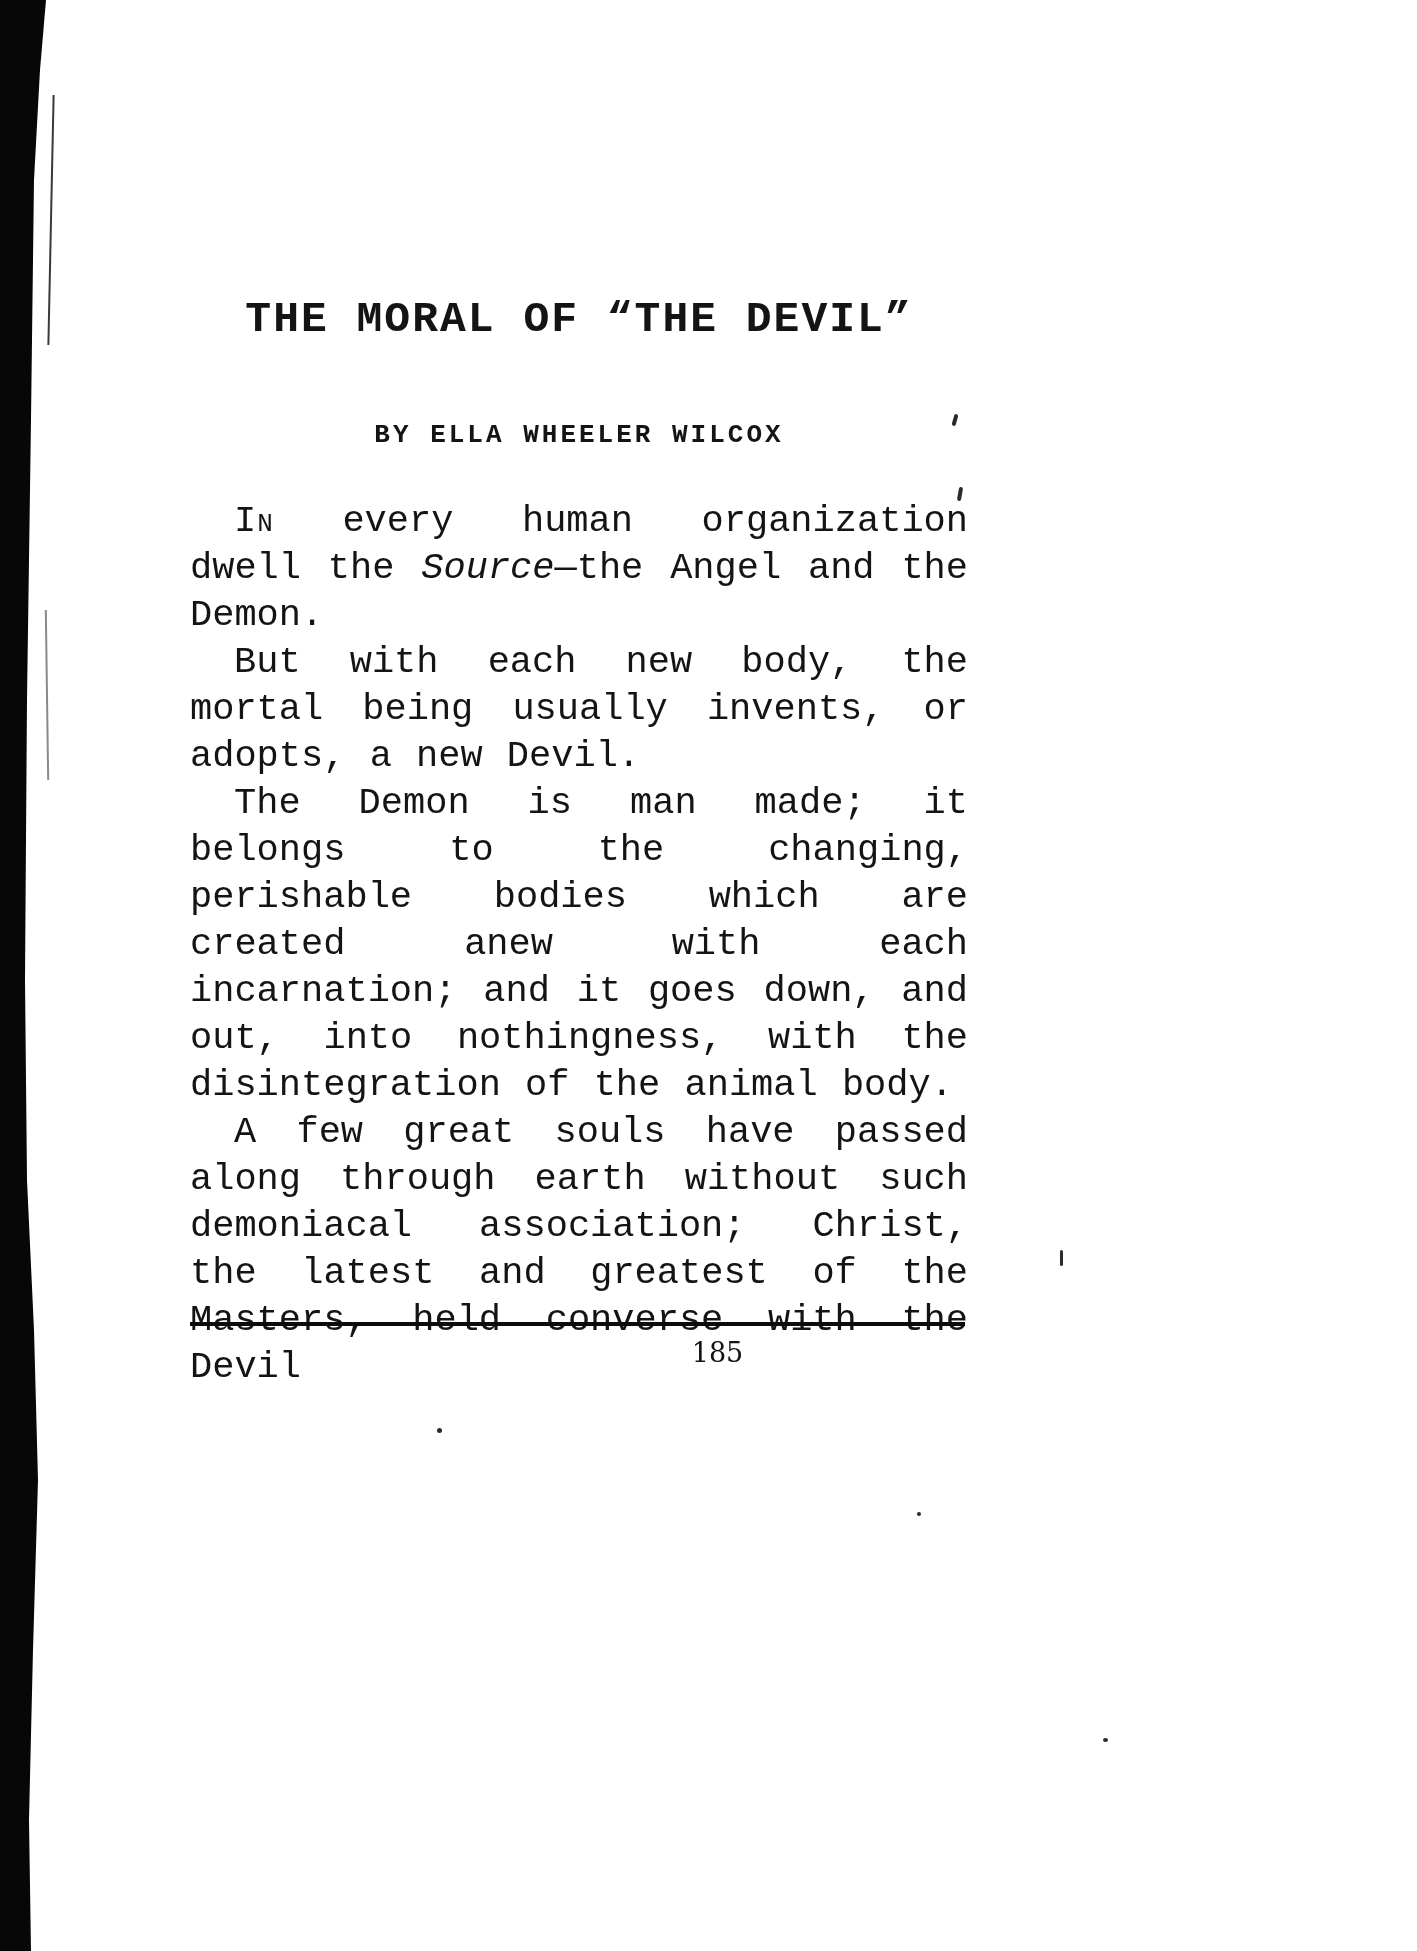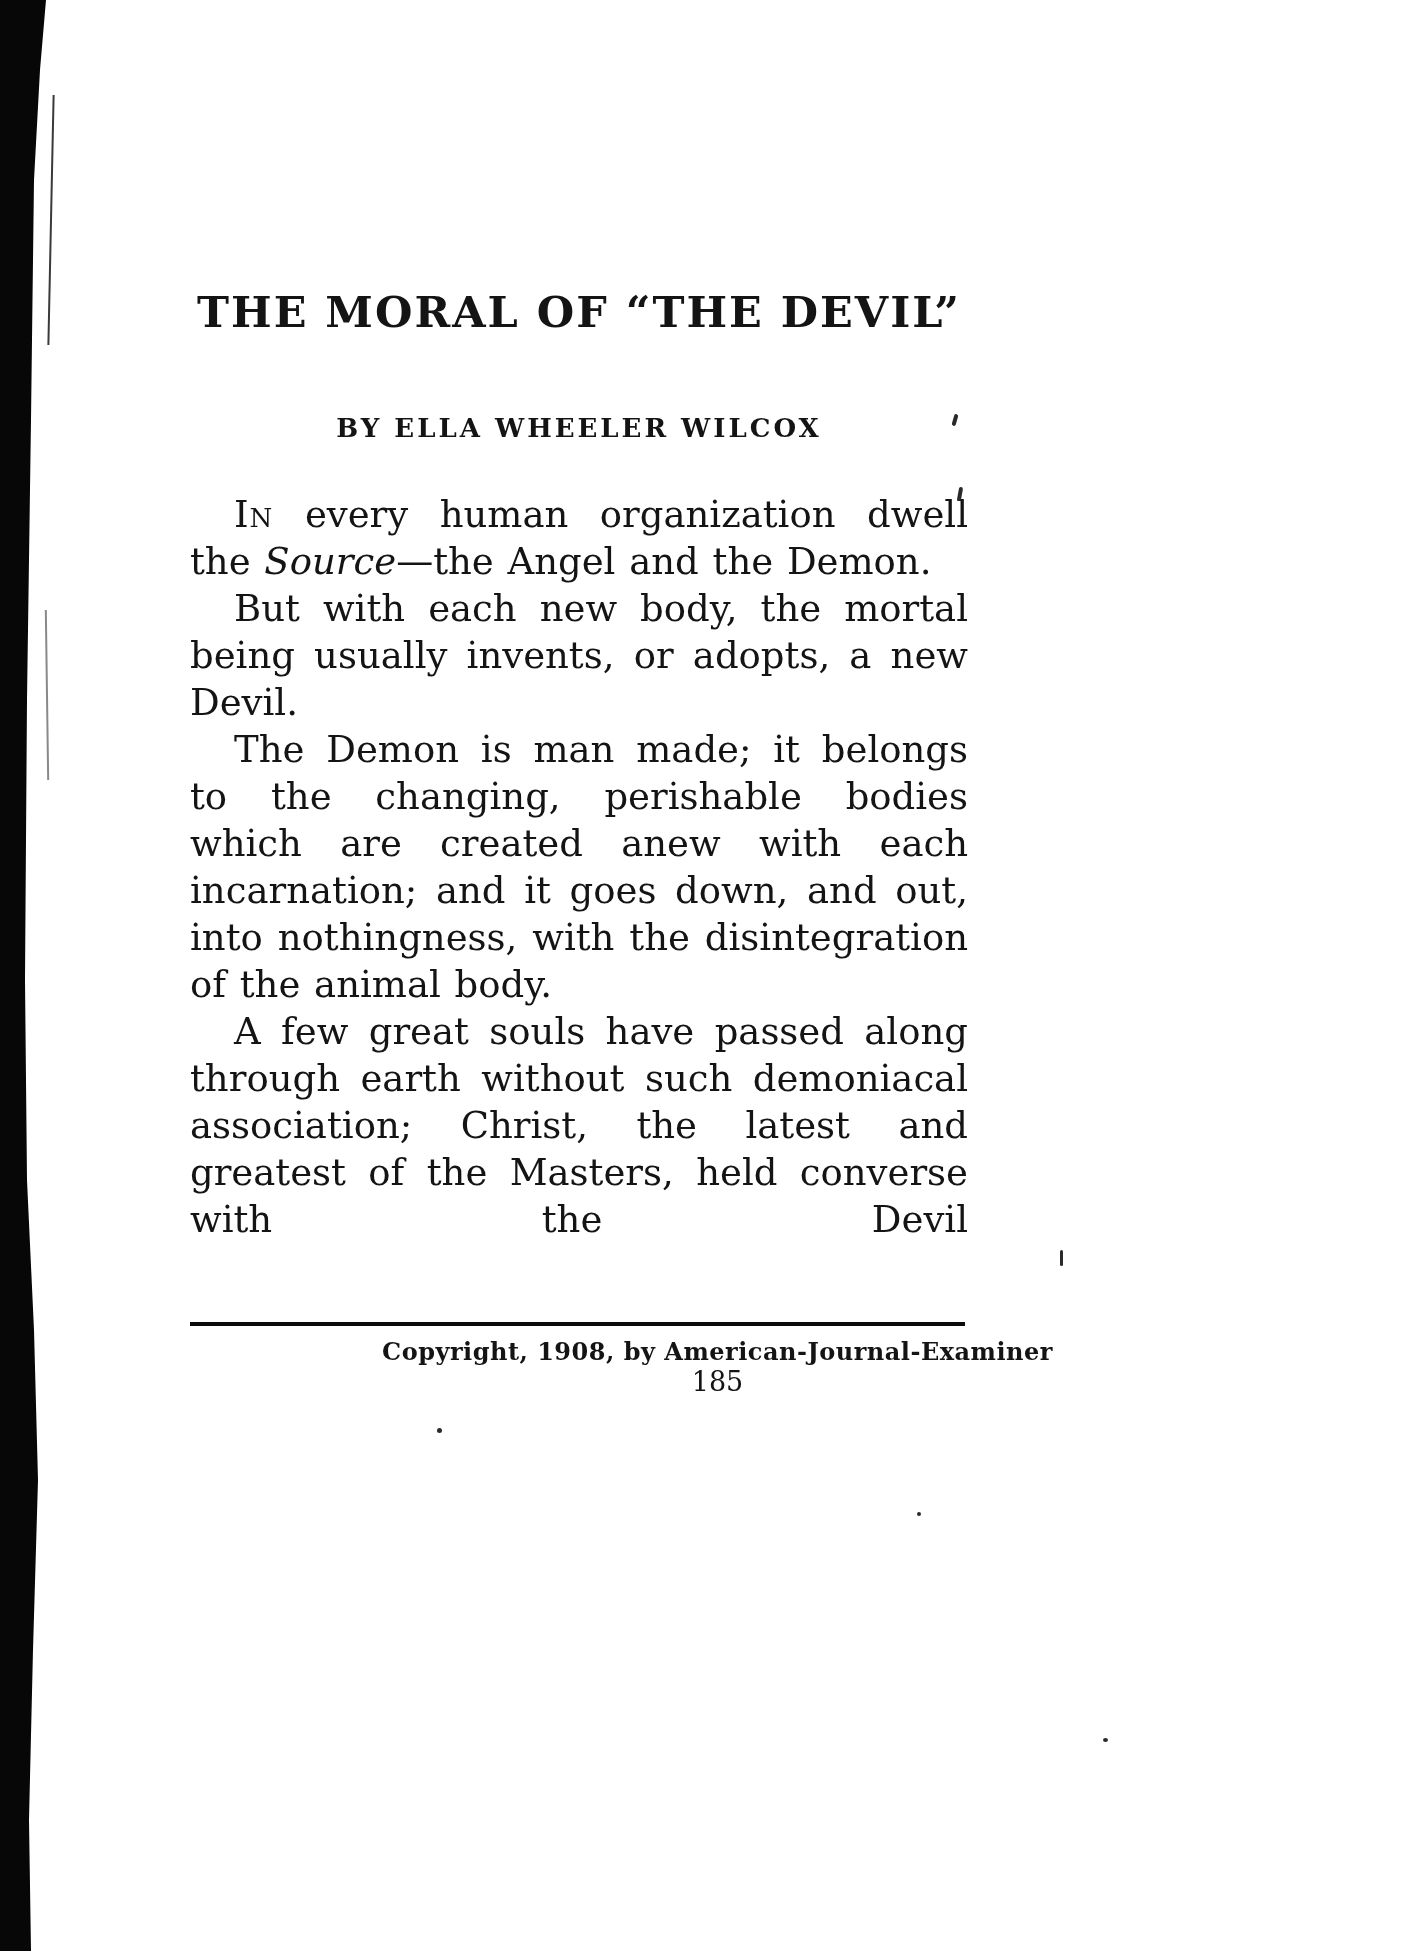--- a/index.html
+++ b/index.html
@@ -30,22 +30,23 @@
     background: #3a3a3a;
     width: 2px;
   }
   .binding-line.l1 { left: 50px; top: 95px;  height: 250px; transform: rotate(1.2deg); }
   .binding-line.l2 { left: 46px; top: 610px; height: 170px; transform: rotate(-0.8deg); opacity: .6; }
 
   
   .content {
     position: absolute;
     left: 190px;
-    top: 0;
+    top: 8px;
     width: 778px;
+    font-family: Liberation Mono, monospace;
   }
   .title {
     margin-top: 287px;
     text-align: center;
     font-size: 43px;
     font-weight: 700;
     letter-spacing: 2px;
     white-space: nowrap;
   }
   .byline {
@@ -126,21 +127,20 @@
       <p>The Demon is man made; it belongs to the changing, perishable bodies which are created anew with each incarnation; and it goes down, and out, into nothingness, with the disintegration of the animal body.</p>
 
       <p class="continues">A few great souls have passed along through earth without such demoniacal association; Christ, the latest and greatest of the Masters, held converse with the Devil</p>
 
     </div>
   </div>
 
   <div class="rule"></div>
 
   <div class="footer">
-    <div class="copyright">Copyright, 1908, by American-Journal-Examiner</div>
     <div class="pagenum">185</div>
   </div>
 
   <div class="artifact a1"></div>
   <div class="artifact a2"></div>
   <div class="artifact a3"></div>
   <div class="artifact a4"></div>
   <div class="artifact a5"></div>
   <div class="artifact a6"></div>
 

